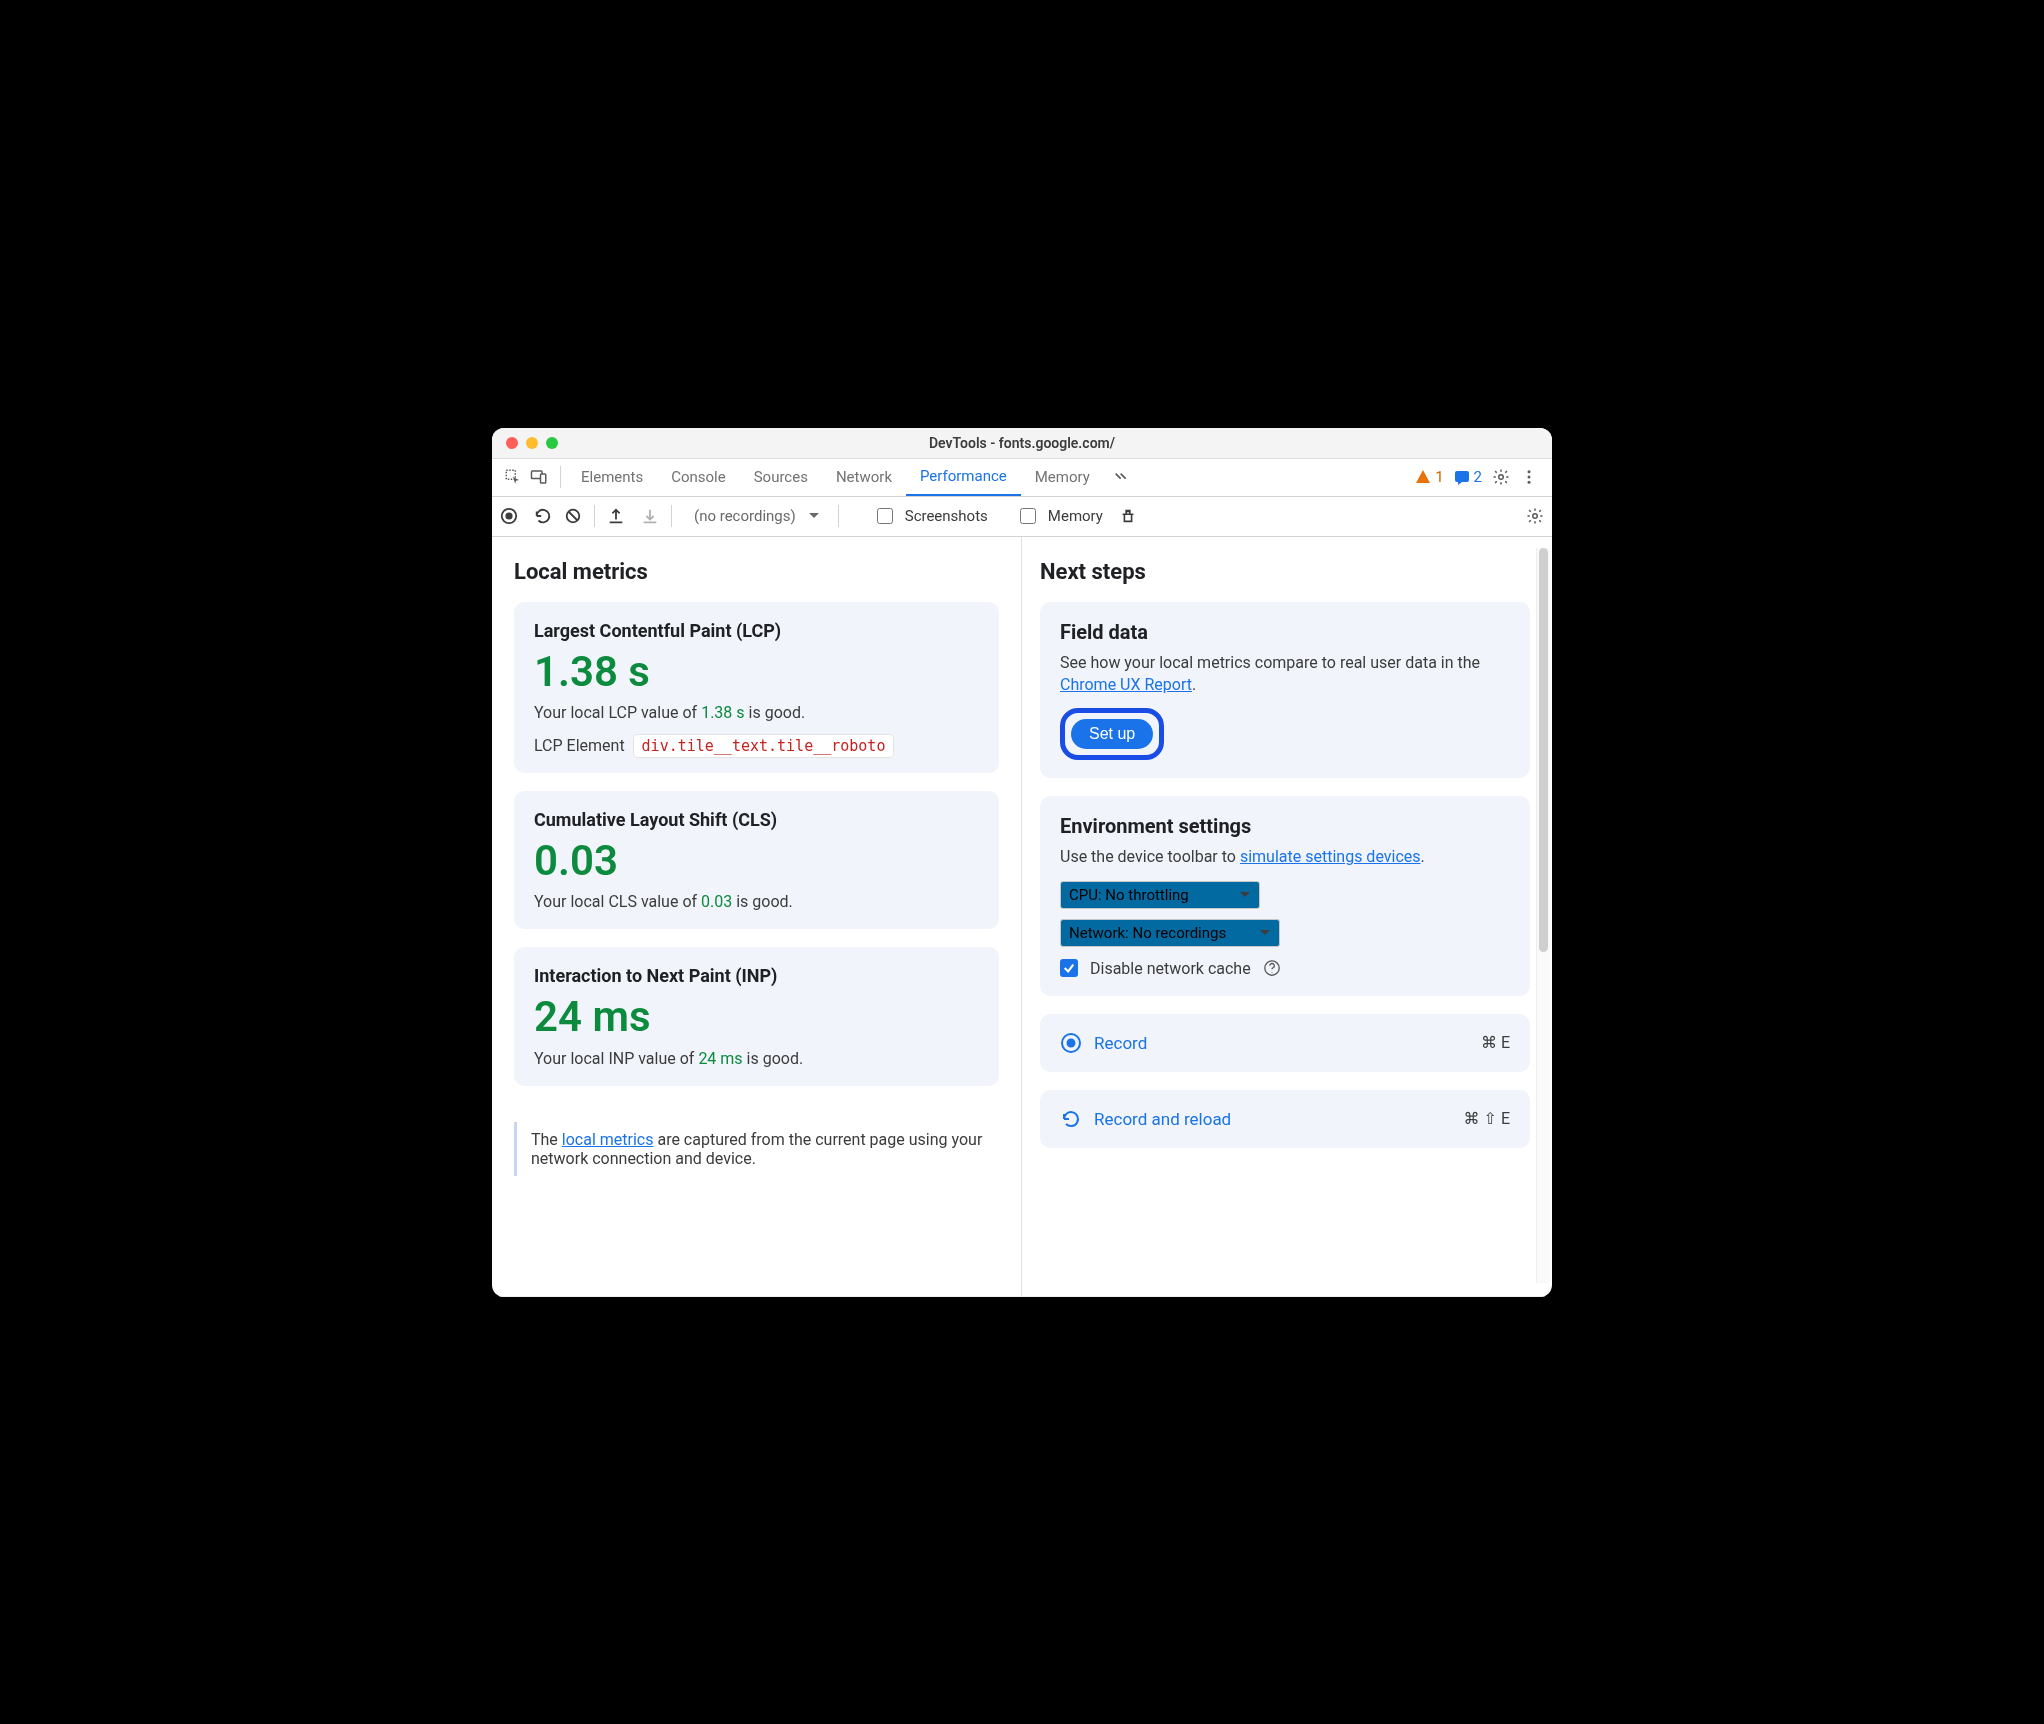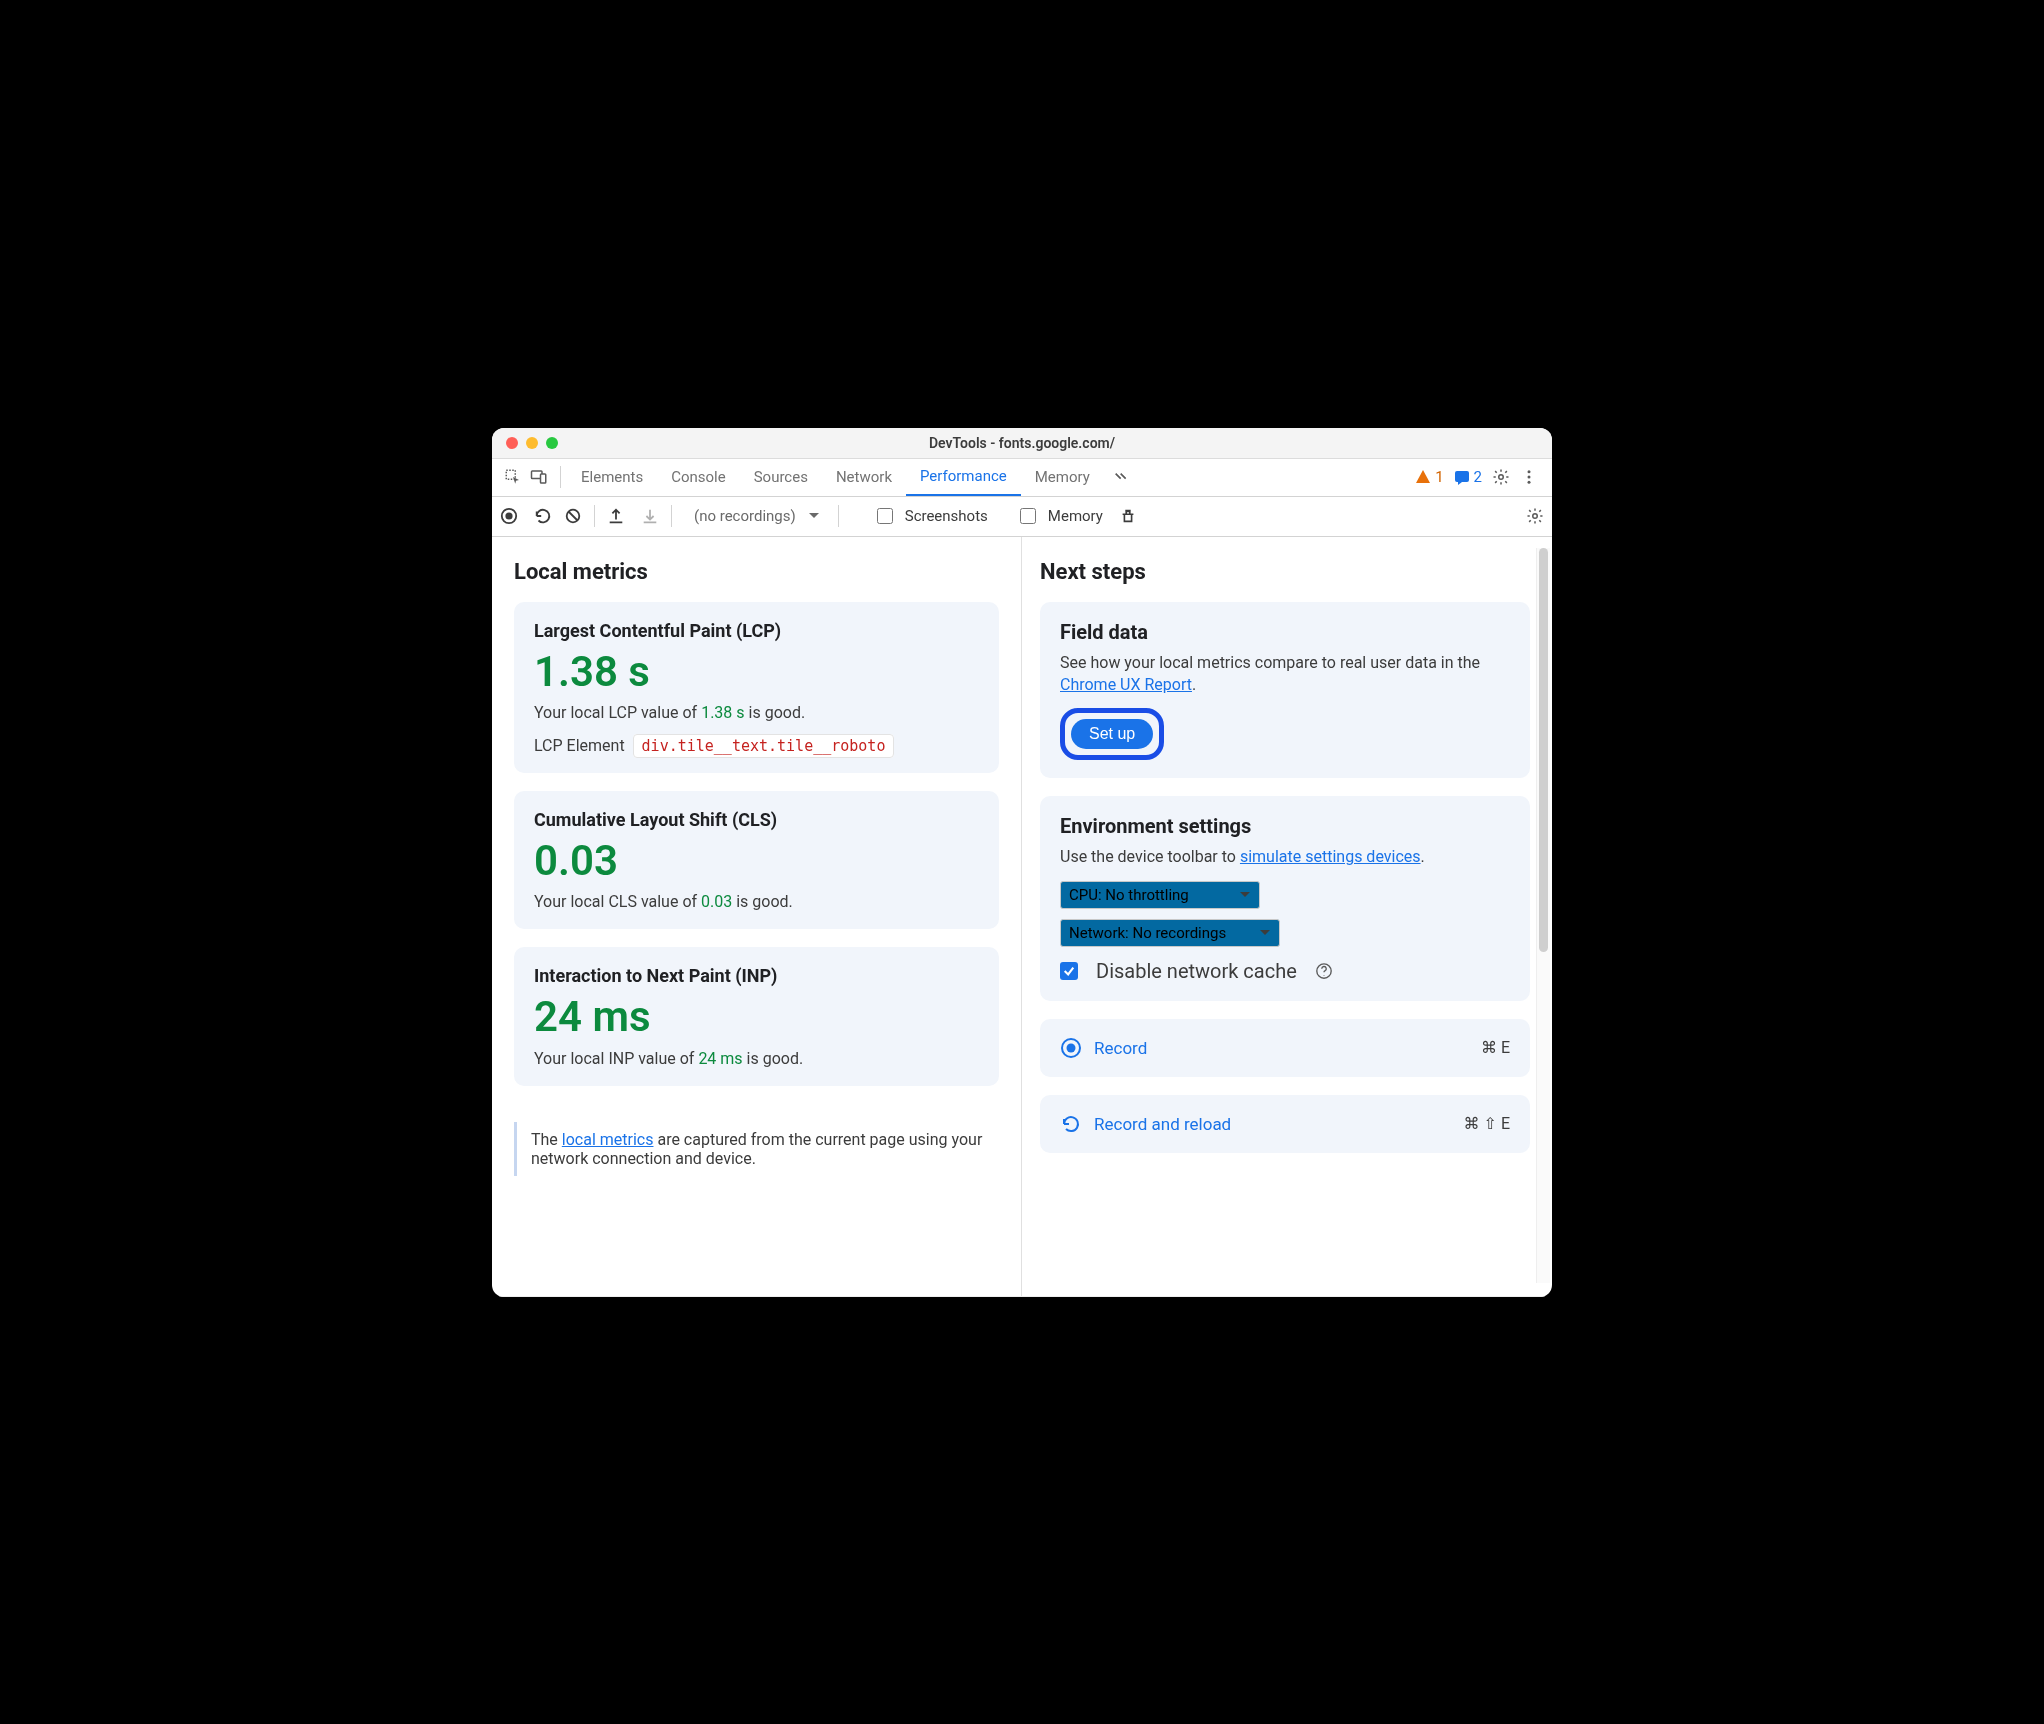--- a/index.html
+++ b/index.html
@@ -99,21 +99,21 @@
   }
   .setup-btn {
     background:#1a73e8; color:#fff; border:none; border-radius:18px;
     padding:6px 18px; font-size:16px; cursor:pointer;
   }
   .select-like {
     display:flex; align-items:center; justify-content:space-between;
     background:#0369a1; border:1px solid #c8c8c8; border-radius:3px;
     padding:4px 8px; width:200px; font-size:15px; margin-bottom:10px; cursor:pointer;
   }
-  .disable-row {margin-top:12px; display:flex; align-items:center; gap:18px; font-size:20px; color:#3c3c3c;}
+  .disable-row {margin-top:12px; display:flex; align-items:center; gap:12px; font-size:16px; color:#3c3c3c;}
   .checkbox-checked { width:18px; height:18px; background:#1a73e8; border-radius:3px; display:inline-flex; align-items:center; justify-content:center;}
   .action-card { display:flex; align-items:center; gap:12px; padding:18px 20px;}
   .action-card .aicon { width:22px; height:22px;}
   .action-card .alabel { color:#1a73e8; font-size:17px; flex:1;}
   .shortcut { color:#3c3c3c; font-size:16px;}
   .scrolltrack {
     position:absolute; right:2px; top:120px; bottom:14px; width:14px;
     background:#fafafa; border-left:1px solid #eee;
     border-radius:0;
   }

